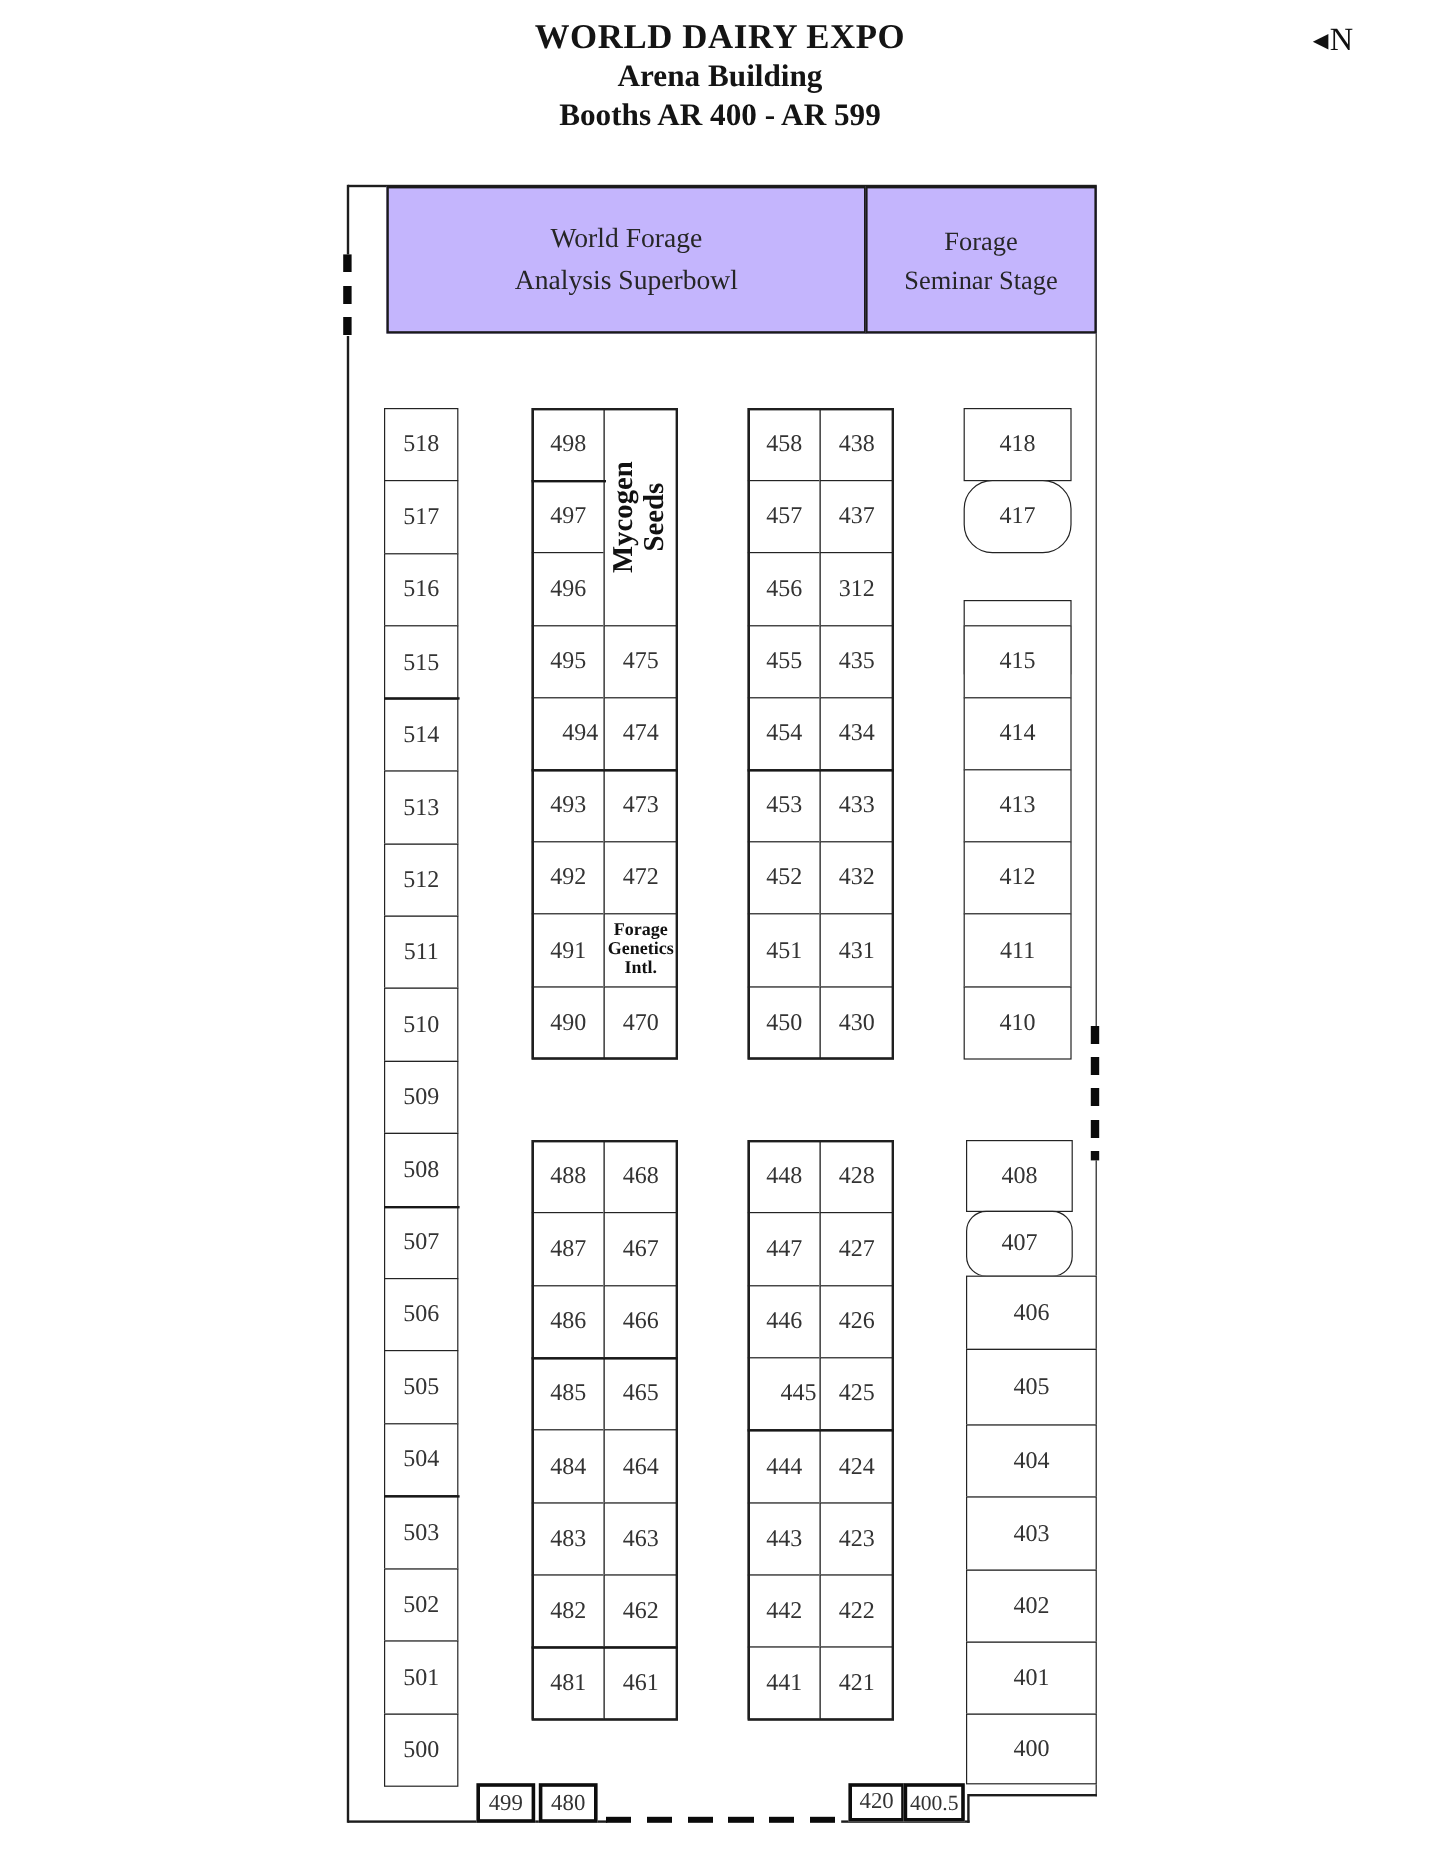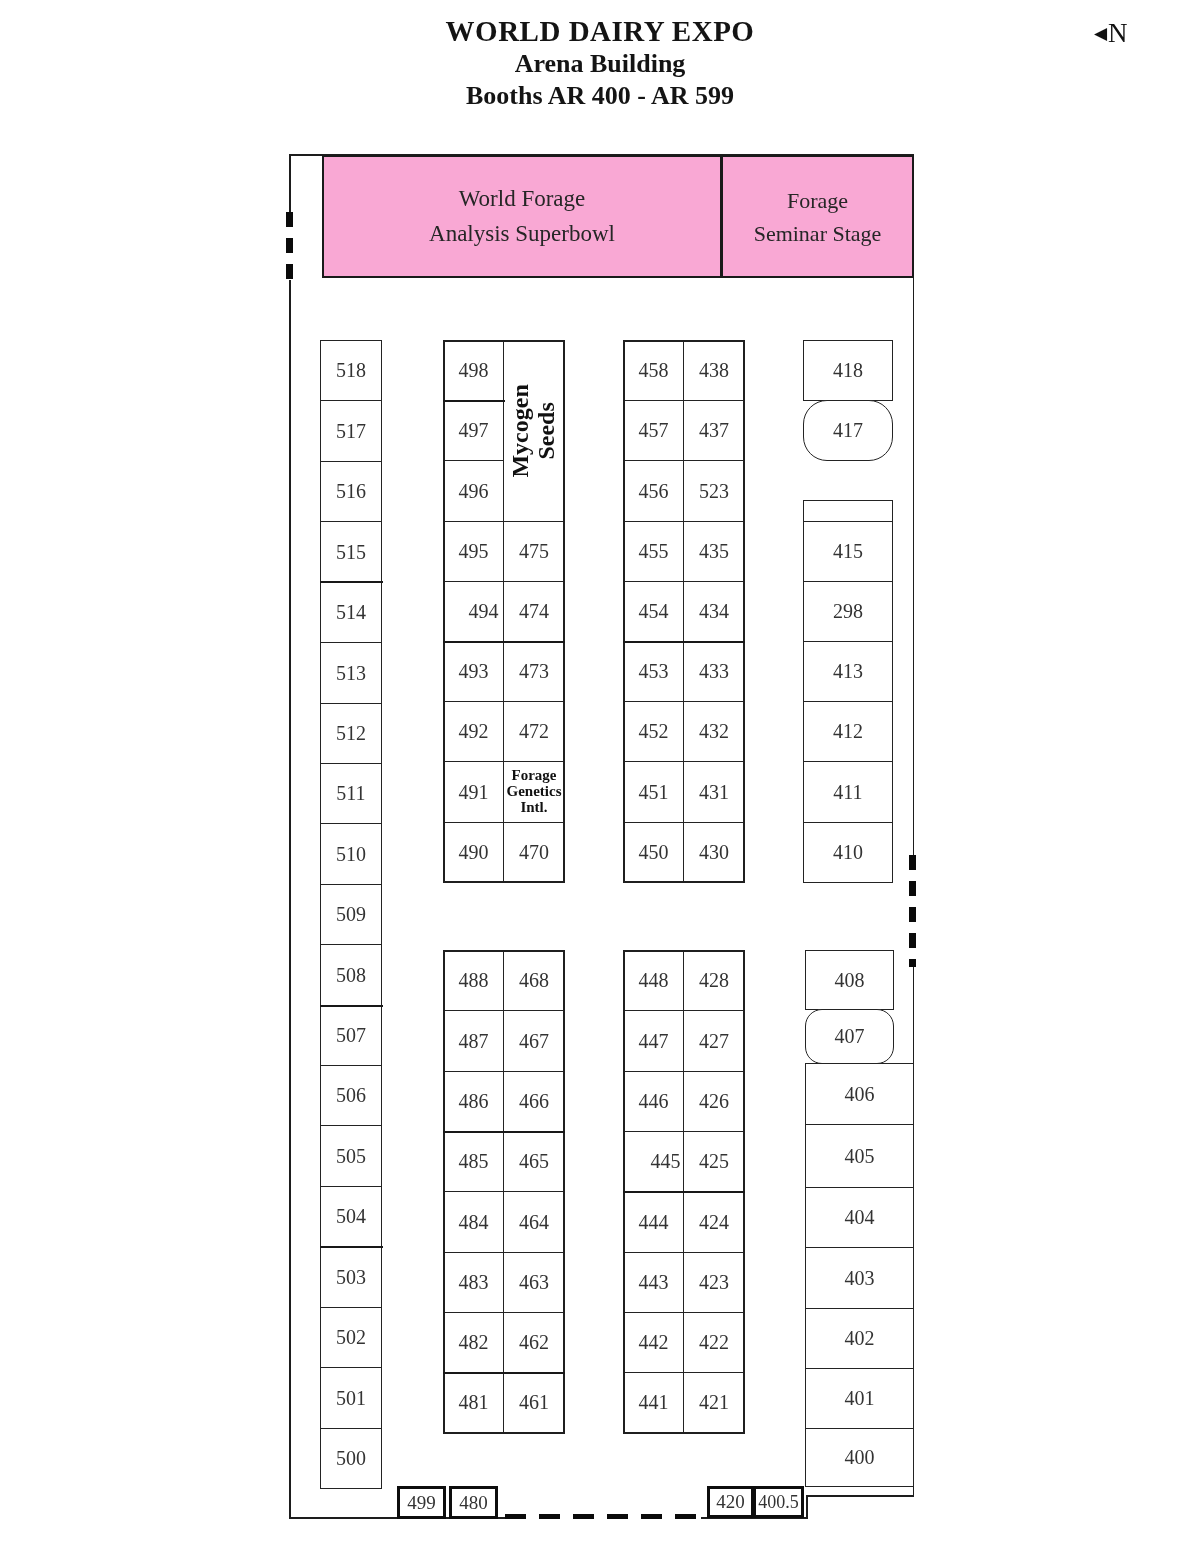--- a/index.html
+++ b/index.html
@@ -8,21 +8,21 @@
     font-family:"Liberation Serif", serif;overflow:hidden;
   }
   #title{position:absolute;top:16px;left:0;width:1200px;text-align:center;color:#141414;font-weight:bold;}
   #title .t1{font-size:29px;letter-spacing:.5px;line-height:1.1;}
   #title .t2{font-size:26px;line-height:1.25;}
   #title .t3{font-size:26px;line-height:1.2;}
   #north{position:absolute;top:20px;left:1094px;color:#111;display:flex;align-items:center;}
   #north .tri{font-size:17px;line-height:1;margin-right:1px;}
   #north .nlet{font-size:27px;line-height:1;}
   .stage{
-    position:absolute;box-sizing:border-box;border:2px solid #1a1a1a;background:#f9a8d4;
+    position:absolute;box-sizing:border-box;border:2px solid #1a1a1a;background:#c4b5fd;
     display:flex;flex-direction:column;align-items:center;justify-content:center;
     color:#262626;font-size:23px;line-height:1.5;text-align:center;
   }
   .cell{
     position:absolute;box-sizing:border-box;border:1px solid #232323;background:#fff;
     display:flex;align-items:center;justify-content:center;
     font-size:20px;color:#333;
   }
   .cell.thickbox{border-width:3px;border-color:#0d0d0d;font-size:19px;}
   .cell.small-font{font-size:18px;}
@@ -123,32 +123,32 @@
     <div class="cell" style="left: 623px; top: 400px; width: 61px; height: 61px;">457</div>
     <div class="cell" style="left: 623px; top: 460px; width: 61px; height: 62px;">456</div>
     <div class="cell" style="left: 623px; top: 521px; width: 61px; height: 61px;">455</div>
     <div class="cell" style="left: 623px; top: 581px; width: 61px; height: 61px;">454</div>
     <div class="cell" style="left: 623px; top: 641px; width: 61px; height: 61px;">453</div>
     <div class="cell" style="left: 623px; top: 701px; width: 61px; height: 61px;">452</div>
     <div class="cell" style="left: 623px; top: 761px; width: 61px; height: 62px;">451</div>
     <div class="cell" style="left: 623px; top: 822px; width: 61px; height: 61px;">450</div>
     <div class="cell" style="left: 683px; top: 340px; width: 62px; height: 61px;">438</div>
     <div class="cell" style="left: 683px; top: 400px; width: 62px; height: 61px;">437</div>
-    <div class="cell" style="left: 683px; top: 460px; width: 62px; height: 62px;">523</div>
+    <div class="cell" style="left: 683px; top: 460px; width: 62px; height: 62px;">312</div>
     <div class="cell" style="left: 683px; top: 521px; width: 62px; height: 61px;">435</div>
     <div class="cell" style="left: 683px; top: 581px; width: 62px; height: 61px;">434</div>
     <div class="cell" style="left: 683px; top: 641px; width: 62px; height: 61px;">433</div>
     <div class="cell" style="left: 683px; top: 701px; width: 62px; height: 61px;">432</div>
     <div class="cell" style="left: 683px; top: 761px; width: 62px; height: 62px;">431</div>
     <div class="cell" style="left: 683px; top: 822px; width: 62px; height: 61px;">430</div>
     <div class="cell" style="left: 803px; top: 340px; width: 90px; height: 61px;">418</div>
     <div class="cell" style="left: 803px; top: 400px; width: 90px; height: 61px; border-radius: 24px;">417</div>
     <div class="cell" style="left: 803px; top: 460px; width: 90px; height: 62px; margin-top: 40px;">416</div>
     <div class="cell" style="left: 803px; top: 521px; width: 90px; height: 61px;">415</div>
-    <div class="cell" style="left: 803px; top: 581px; width: 90px; height: 61px;">298</div>
+    <div class="cell" style="left: 803px; top: 581px; width: 90px; height: 61px;">414</div>
     <div class="cell" style="left: 803px; top: 641px; width: 90px; height: 61px;">413</div>
     <div class="cell" style="left: 803px; top: 701px; width: 90px; height: 61px;">412</div>
     <div class="cell" style="left: 803px; top: 761px; width: 90px; height: 62px;">411</div>
     <div class="cell" style="left: 803px; top: 822px; width: 90px; height: 61px;">410</div>
     <div class="cell" style="left: 443px; top: 950px; width: 61px; height: 61px;">488</div>
     <div class="cell" style="left: 443px; top: 1010px; width: 61px; height: 62px;">487</div>
     <div class="cell" style="left: 443px; top: 1071px; width: 61px; height: 61px;">486</div>
     <div class="cell" style="left: 443px; top: 1131px; width: 61px; height: 61px;">485</div>
     <div class="cell" style="left: 443px; top: 1191px; width: 61px; height: 62px;">484</div>
     <div class="cell" style="left: 443px; top: 1252px; width: 61px; height: 61px;">483</div>

